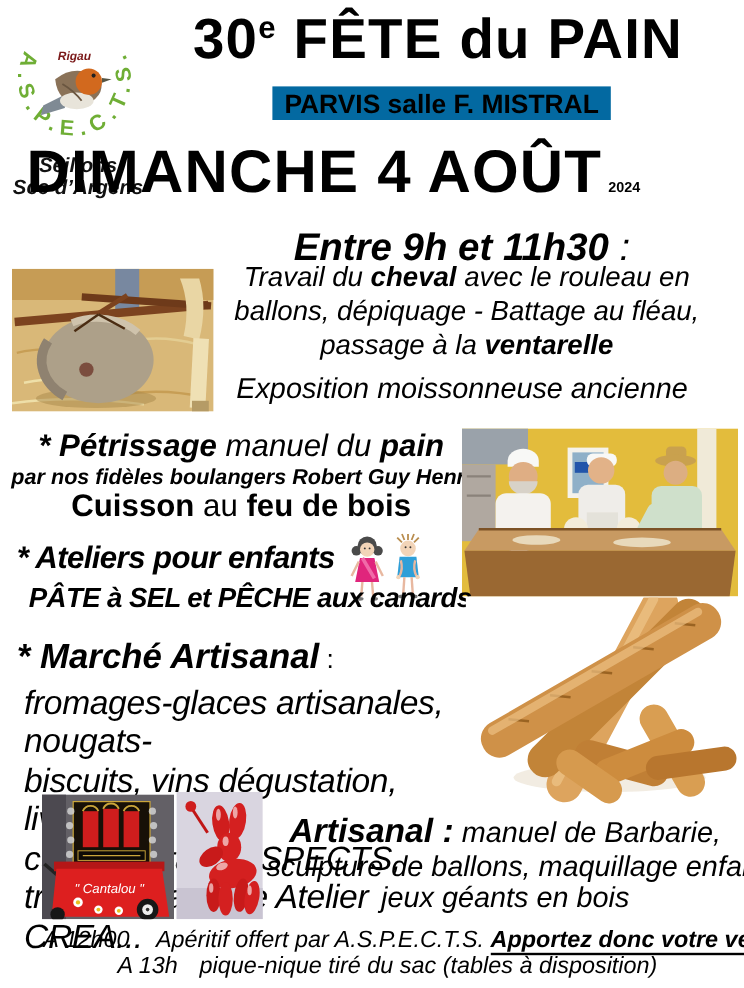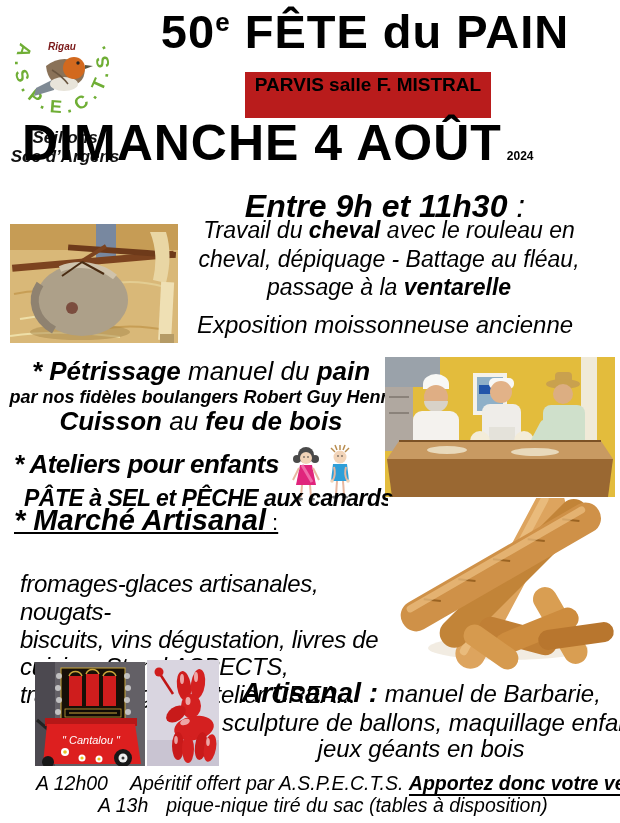--- a/index.html
+++ b/index.html
@@ -9,44 +9,44 @@
   .nw{white-space:nowrap;}
   .b{font-weight:bold;}
 
   
   .org-name{left:0;top:128px;width:130px;text-align:center;font-weight:bold;font-style:italic;
             font-size:17px;line-height:1.12;color:#111;}
   .title{left:112px;top:4px;width:506px;text-align:center;font-weight:bold;font-size:47px;
          letter-spacing:1px;}
   .title sup{font-size:26px;}
   .venue-row{left:118px;top:72px;width:500px;text-align:center;}
-  .venue-hl{display:inline-block;background:#b91c1c;font-weight:bold;font-size:19px;
-            padding:2px 10px 22px 10px;}
+  .venue-hl{display:inline-block;background:#0369a1;font-weight:bold;font-size:22px;
+            padding:2px 10px 0 10px;}
   .date-row{left:22px;top:114px;width:596px;white-space:nowrap;}
   .date-big{font-weight:bold;font-size:50px;letter-spacing:1px;}
   .date-year{font-weight:bold;font-size:12px;margin-left:5px;}
 
   
   .morn-head{left:150px;top:188px;width:470px;text-align:center;font-size:32px;font-style:italic;}
   .morn-par{left:158px;top:216px;width:462px;text-align:center;font-style:italic;font-size:23px;
             line-height:1.24;}
   .expo{left:150px;top:311px;width:470px;text-align:center;font-weight:normal;font-style:italic;
         font-size:24px;}
 
   
   .pet1{left:5px;top:356px;width:392px;text-align:center;font-style:italic;font-size:26px;}
   .pet2{left:5px;top:387px;width:392px;text-align:center;font-style:italic;font-weight:bold;font-size:18px;}
-  .pet3{left:5px;top:406px;width:392px;text-align:center;font-style:italic;font-size:26px;}
+  .pet3{left:5px;top:406px;width:392px;text-align:center;font-size:26px;}
 
   
   .atel{left:14px;top:449px;font-weight:bold;font-style:italic;font-size:26px;letter-spacing:-.5px;}
   .pate{left:24px;top:485px;font-weight:bold;font-style:italic;font-size:23px;letter-spacing:-.5px;}
-  .march-t{left:14px;top:504px;font-weight:bold;font-style:italic;font-size:29px;text-decoration:underline;}
+  .march-t{left:14px;top:532px;font-weight:bold;font-style:italic;font-size:29px;}
   .march-t .colon{font-weight:normal;font-style:normal;font-size:22px;}
-  .march-list{left:20px;top:570px;width:380px;font-style:italic;font-size:24px;line-height:1.16;
+  .march-list{left:20px;top:570px;width:380px;font-style:italic;font-size:28px;line-height:1.16;
               letter-spacing:-.3px;}
 
   
   .anim{left:222px;top:676px;width:398px;text-align:center;font-style:italic;}
   .anim .t{font-weight:bold;font-size:28px;}
   .anim .r{font-size:24px;}
   .anim-l2,.anim-l3{font-size:24px;line-height:1.1;}
   .anim-l1{line-height:1.2;}
 
   
@@ -80,39 +80,39 @@
       <path d="M46,66 Q56,72 62,80" stroke="#6a5640" stroke-width="1.5" fill="none"></path>
     </g>
     <text x="56" y="46" text-anchor="middle" font-family="DejaVu Serif, serif" font-style="italic" font-weight="bold" font-size="10" fill="#7a1818">Rigau</text>
   </svg>
   <div class="abs org-name">
     <div>Seillons</div>
     <div>Sce d’Argens</div>
   </div>
 
   <div class="abs title nw">
-    <span>50</span><sup>e</sup>
+    <span>30</span><sup>e</sup>
     <span>FÊTE du PAIN</span>
   </div>
 
   <div class="abs venue-row">
     <span class="venue-hl">PARVIS salle F. MISTRAL</span>
   </div>
 
   <div class="abs date-row">
     <span class="date-big">DIMANCHE 4 AOÛT</span><span class="date-year">2024</span>
   </div>
 
   <div class="abs morn-head nw">
     <span class="b">Entre 9h et 11h30</span><span> :</span>
   </div>
 
   <div class="abs morn-par">
     <div><span>Travail du </span><span class="b">cheval</span><span> avec le rouleau en</span></div>
-    <div>cheval, dépiquage - Battage au fléau,</div>
+    <div>ballons, dépiquage - Battage au fléau,</div>
     <div><span>passage à la </span><span class="b">ventarelle</span></div>
   </div>
 
   <div class="abs expo nw">Exposition moissonneuse ancienne</div>
 
   <svg class="abs" style="left:10px;top:224px;" width="168" height="119" viewBox="0 0 168 119">
     <rect width="168" height="119" fill="#d9b878"></rect>
     <rect width="168" height="26" fill="#c2974f" opacity=".85"></rect>
     <path d="M4,70 q30,-7 62,2" stroke="#c79e55" stroke-width="2" fill="none"></path>
     <path d="M10,95 q40,-8 80,3" stroke="#eedfa8" stroke-width="2" fill="none"></path>

